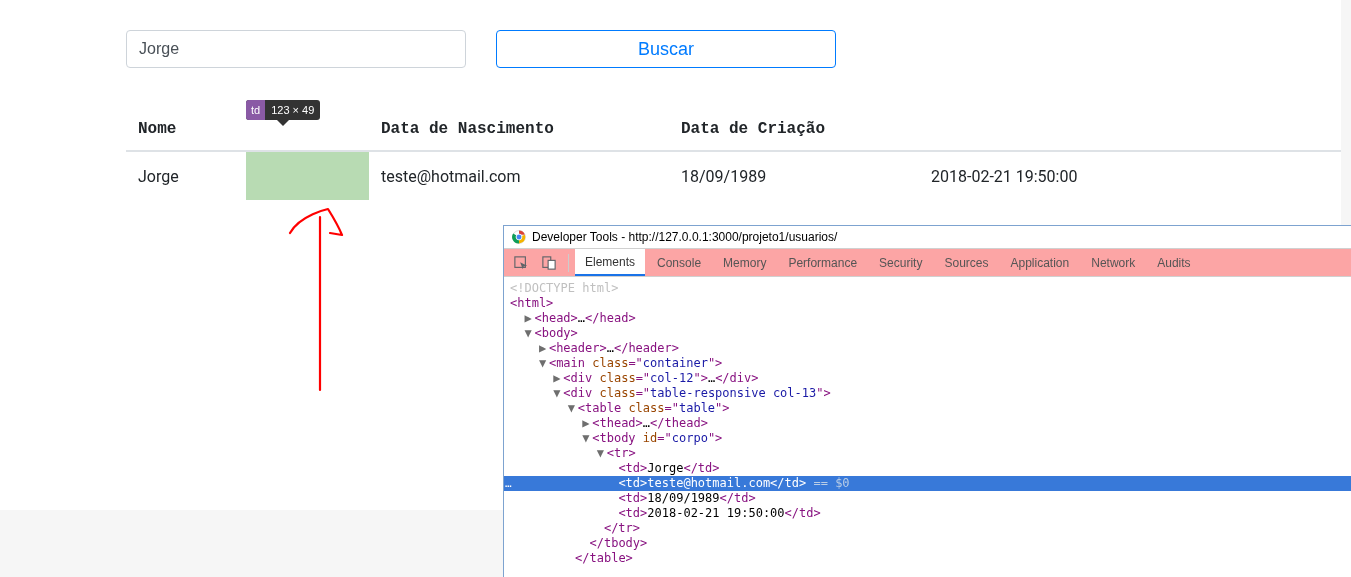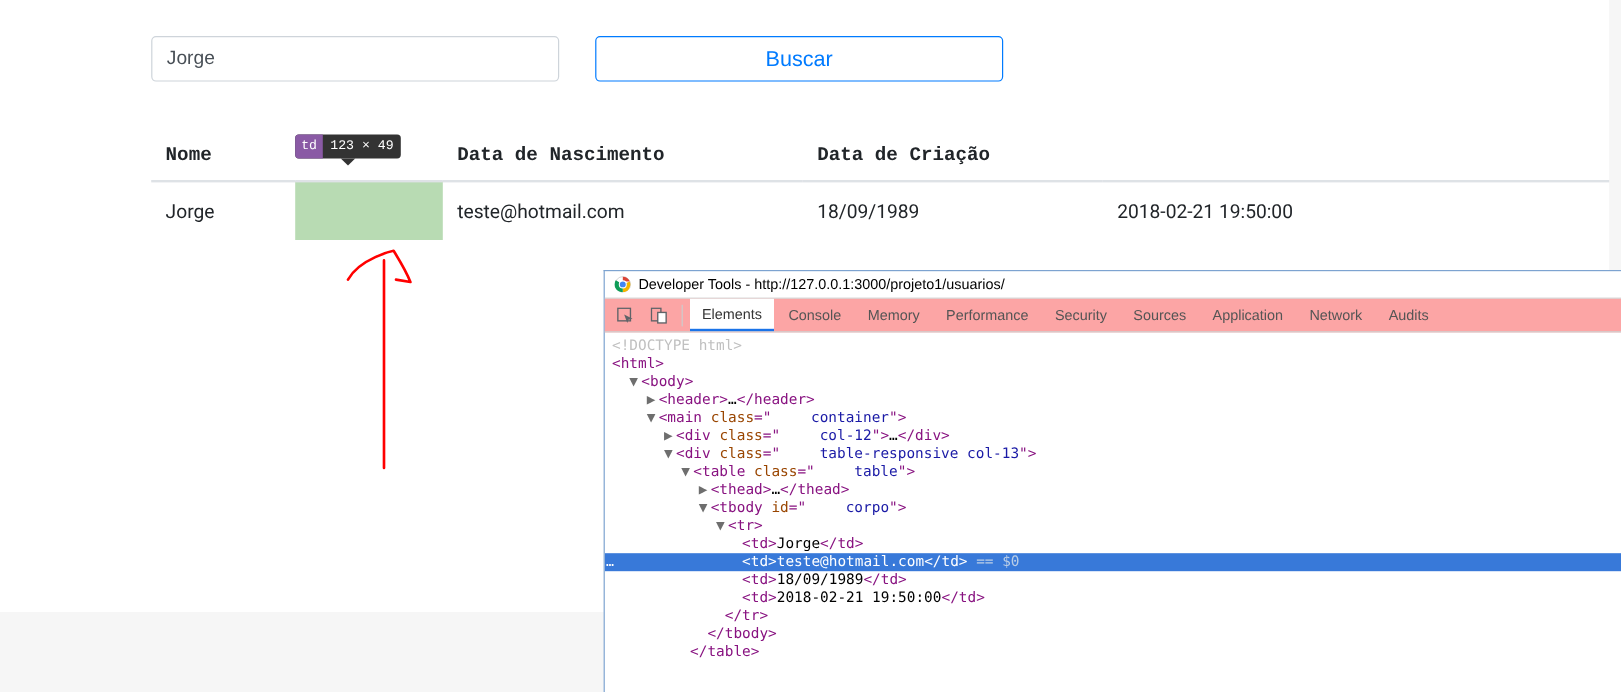--- a/index.html
+++ b/index.html
@@ -66,24 +66,24 @@
   }
   .tbl td.highlight-cell {
     background: #B8DBB3;
     height: 49px;
     width: 123px;
   }
 
   .tooltip-badge {
     position: absolute;
     left: 246px;
-    top: 112px;
+    top: 100px;
     background: #333;
     color: #fff;
-    font-family: Liberation Mono, monospace;
+    font-family: Liberation Sans, sans-serif;
     font-size: 11px;
     border-radius: 3px;
     display: flex;
     align-items: stretch;
     height: 20px;
     line-height: 20px;
   }
   .tooltip-badge .tag {
     background: #8a5aa5;
     padding: 0 5px;
@@ -198,21 +198,21 @@
     padding-top: 4px;
   }
   .dt-line {
     white-space: pre;
     line-height: 15px;
     padding-left: 6px;
   }
   .dt-arrow { color: #6e6e6e; display: inline-block; width: 10px; }
   .tag-br   { color: #881280; }   
   .attr-n   { color: #994500; }   
-  .attr-v   { color: #1a1aa6; margin-left: 33px; }   
+  .attr-v   { color: #1a1aa6; }   
   .txt      { color: #000; }
 
   .dt-sel {
     background: #3879d9;
     color: #fff;
   }
   .dt-sel .tag-br, .dt-sel .attr-n, .dt-sel .attr-v, .dt-sel .txt { color: #fff; }
   .dt-sel .eq0 { color: #b9cde6; }
 
   .dt-yellow { background: #ffff00; }
@@ -327,20 +327,21 @@
     <div class="dt-tab">Security</div>
     <div class="dt-tab">Sources</div>
     <div class="dt-tab">Application</div>
     <div class="dt-tab">Network</div>
     <div class="dt-tab">Audits</div>
   </div>
 
   <div class="dt-body">
 <div class="dt-line"><span style="color:#c0c0c0">&lt;!DOCTYPE html&gt;</span></div>
 <div class="dt-line"><span class="tag-br">&lt;html&gt;</span></div>
+<div class="dt-line">  <span class="dt-arrow">▶</span><span class="tag-br">&lt;head&gt;</span><span class="txt">…</span><span class="tag-br">&lt;/head&gt;</span></div>
 <div class="dt-line">  <span class="dt-arrow">▼</span><span class="tag-br">&lt;body&gt;</span></div>
 <div class="dt-line">    <span class="dt-arrow">▶</span><span class="tag-br">&lt;header&gt;</span><span class="txt">…</span><span class="tag-br">&lt;/header&gt;</span></div>
 <div class="dt-line">    <span class="dt-arrow">▼</span><span class="tag-br">&lt;main</span> <span class="attr-n">class</span><span class="tag-br">="</span><span class="attr-v">container</span><span class="tag-br">"&gt;</span></div>
 <div class="dt-line">      <span class="dt-arrow">▶</span><span class="tag-br">&lt;div</span> <span class="attr-n">class</span><span class="tag-br">="</span><span class="attr-v">col-12</span><span class="tag-br">"&gt;</span><span class="txt">…</span><span class="tag-br">&lt;/div&gt;</span></div>
 <div class="dt-line">      <span class="dt-arrow">▼</span><span class="tag-br">&lt;div</span> <span class="attr-n">class</span><span class="tag-br">="</span><span class="attr-v">table-responsive col-13</span><span class="tag-br">"&gt;</span></div>
 <div class="dt-line">        <span class="dt-arrow">▼</span><span class="tag-br">&lt;table</span> <span class="attr-n">class</span><span class="tag-br">="</span><span class="attr-v">table</span><span class="tag-br">"&gt;</span></div>
 <div class="dt-line">          <span class="dt-arrow">▶</span><span class="tag-br">&lt;thead&gt;</span><span class="txt">…</span><span class="tag-br">&lt;/thead&gt;</span></div>
 <div class="dt-line">          <span class="dt-arrow">▼</span><span class="tag-br">&lt;tbody</span> <span class="attr-n">id</span><span class="tag-br">="</span><span class="attr-v">corpo</span><span class="tag-br">"&gt;</span></div>
 <div class="dt-line">            <span class="dt-arrow">▼</span><span class="tag-br">&lt;tr&gt;</span></div>
 <div class="dt-line">               <span class="tag-br">&lt;td&gt;</span><span class="txt">Jorge</span><span class="tag-br">&lt;/td&gt;</span></div>

